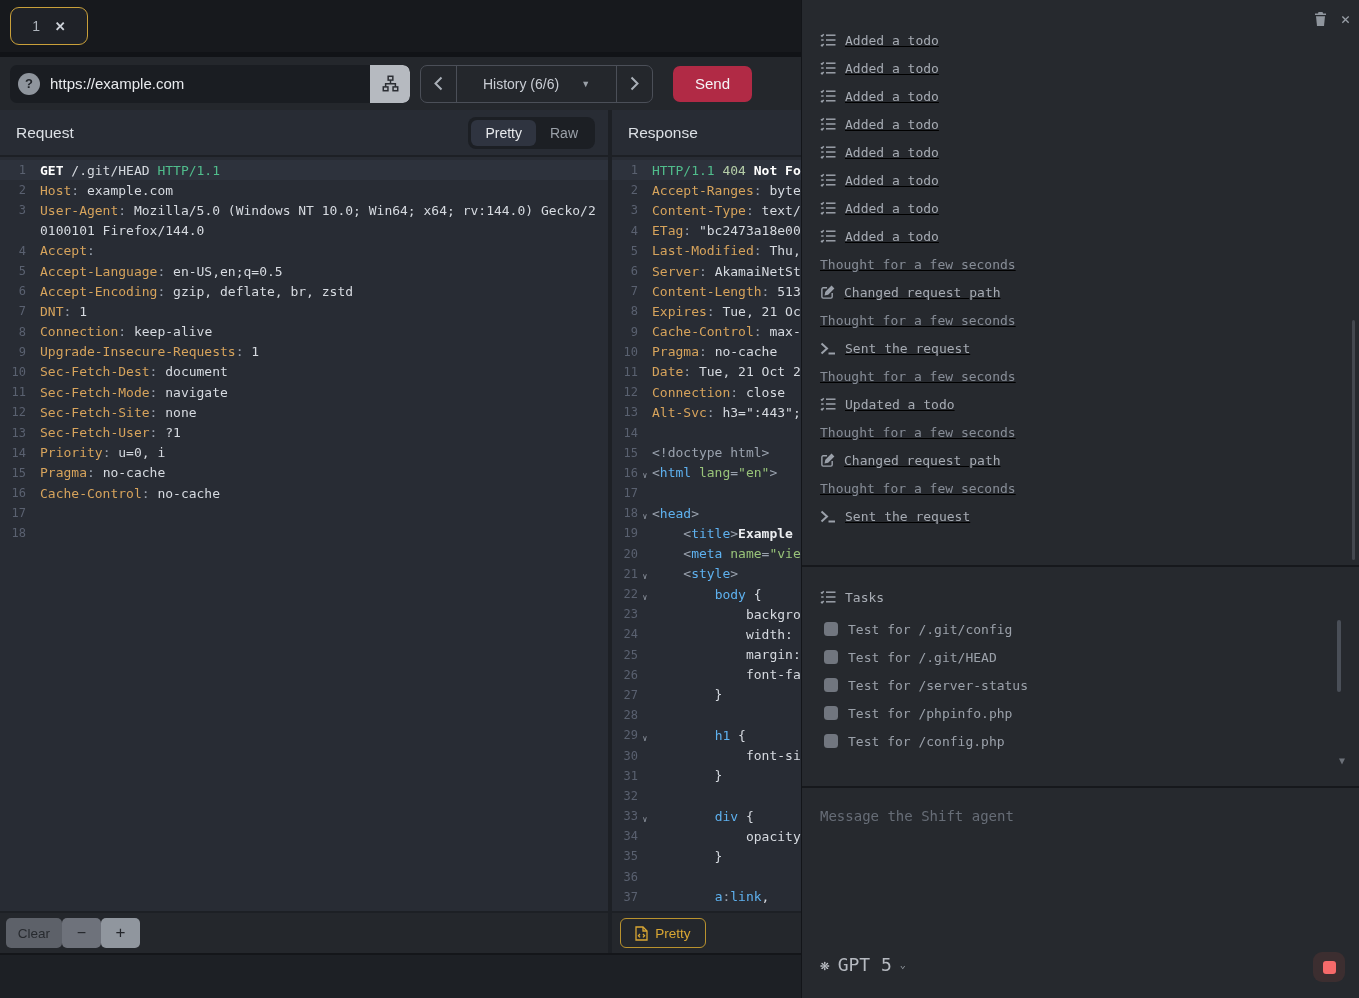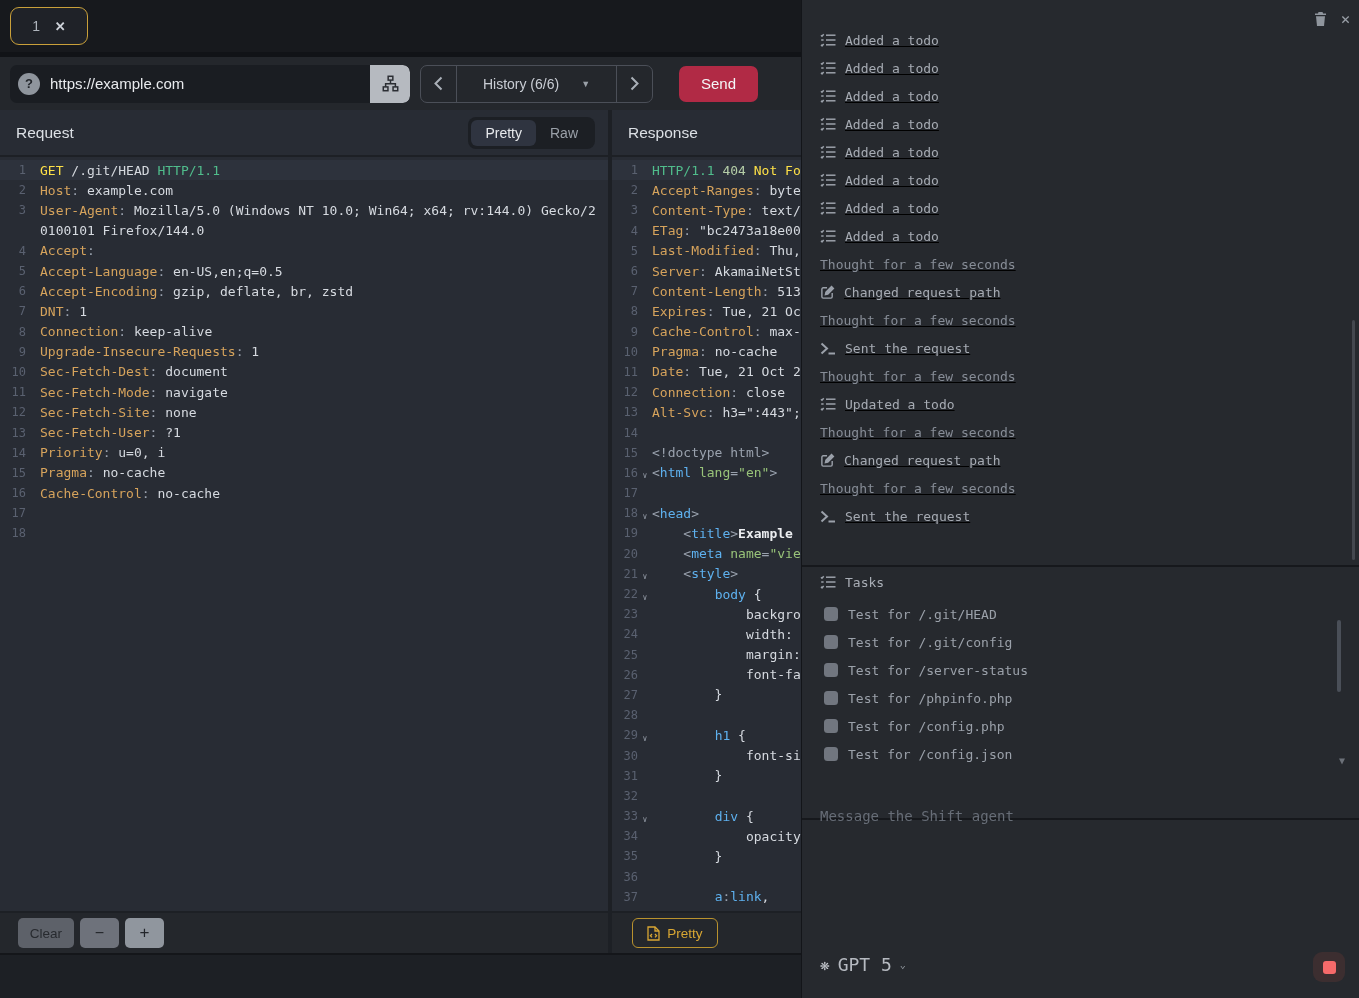--- a/index.html
+++ b/index.html
@@ -21,64 +21,64 @@
   .help-icon { width:22px; height:22px; border-radius:50%; background:#8f959d; color:#22252a; font-size:13px; font-weight:bold;
                display:flex; align-items:center; justify-content:center; margin:0 10px 0 8px; flex:none; }
   .url-input { flex:1; background:transparent; border:none; outline:none; color:#e9ebee; font-size:15px; font-family:"Liberation Sans",sans-serif; }
   .sitemap-btn { width:40px; height:38px; background:#b6bac0; border-radius:0 7px 7px 0; display:flex; align-items:center; justify-content:center; flex:none; cursor:pointer; }
   .history-group { margin-left:10px; width:233px; height:38px; border:1px solid #4b4f58; border-radius:7px; display:flex; align-items:stretch; }
   .nav-btn { width:36px; display:flex; align-items:center; justify-content:center; color:#aab0b8; cursor:pointer; }
   .nav-prev { border-right:1px solid #4b4f58; }
   .nav-next { border-left:1px solid #4b4f58; }
   .history-select { flex:1; display:flex; align-items:center; justify-content:center; gap:22px; color:#c9cdd4; font-size:14px; cursor:pointer; }
   .caret-down { color:#9aa0a8; font-size:9px; }
-  .send-btn { margin-left:26px; width:79px; height:36px; background:#b12a45; border:none; border-radius:7px;
+  .send-btn { margin-left:20px; width:79px; height:36px; background:#b12a45; border:none; border-radius:7px;
               color:#f5f6f8; font-size:15px; font-family:"Liberation Sans",sans-serif; cursor:pointer; }
 
   .panels { position:absolute; left:0; top:110px; width:801px; height:843px; }
   .panel { position:absolute; top:0; height:100%; background:#282c34; display:flex; flex-direction:column; }
   .panel-request { left:0; width:608px; }
   .panel-response { left:612px; width:189px; overflow:hidden; }
   .panel-header { height:47px; flex:none; border-bottom:2px solid #1d2025; display:flex; align-items:center; padding:0 13px 0 16px; }
   .panel-title { color:#dce0e5; font-size:15.5px; }
   .toggle { margin-left:auto; background:#1c1f24; border-radius:8px; padding:3px; display:flex; }
   .toggle-chip { padding:5px 14px; font-size:14px; border-radius:6px; color:#9aa0a8; cursor:pointer; }
   .toggle-chip.active { background:#2f3440; color:#e8eaed; }
 
   .code { flex:1; overflow:hidden; padding-top:3px; cursor:text; }
   .code-line { display:flex; height:20.2px; align-items:center; white-space:pre; font-size:13px; }
   .code-line.hl { background:#2d323c; }
   .gutter { width:26px; flex:none; text-align:right; color:#5a6170; font-size:12px; }
   .fold { width:14px; flex:none; text-align:center; color:#939aa5; font-size:8px; transform:translateY(3px); }
-  .c-key{color:#d6a35c;} .c-red{color:#fde047;} .c-green{color:#50bd8c;} .c-num{color:#b5cea8;}
+  .c-key{color:#d6a35c;} .c-red{color:#ffffff;font-weight:bold;} .c-green{color:#50bd8c;} .c-num{color:#b5cea8;}
   .c-blue{color:#5eb1ef;} .c-str{color:#98c379;} .c-pun{color:#9aa2ae;} .c-fg{color:#d6dae0;}
   .c-gray{color:#9aa2ae;} .c-bold{color:#eceef1; font-weight:bold;}
 
-  .panel-footer { height:42px; flex:none; border-top:2px solid #1d2025; background:#24272c; display:flex; align-items:center; padding-left:18px; gap:6px; }
+  .panel-footer { height:42px; flex:none; border-top:2px solid #1d2025; background:#24272c; display:flex; align-items:center; padding-left:6px; }
   .btn-clear { width:56px; height:30px; background:#5d6169; color:#272a2f; border:none; border-radius:5px; font-size:13.5px; font-family:"Liberation Sans",sans-serif; cursor:pointer; }
   .btn-minus { width:39px; height:30px; background:#6e727b; color:#23262b; border:none; border-radius:5px; font-size:16px; cursor:pointer; }
   .btn-plus  { width:39px; height:30px; background:#90969e; color:#23262b; border:none; border-radius:5px; font-size:17px; cursor:pointer; }
   .btn-pretty { margin-left:2px; height:30px; width:86px; background:transparent; border:1px solid #b9922e; border-radius:6px;
                 color:#d9a733; font-size:13.5px; font-family:"Liberation Sans",sans-serif; display:flex; align-items:center; justify-content:center; gap:7px; cursor:pointer; }
 
   .statusbar { position:absolute; left:0; bottom:0; width:801px; height:45px; background:#1d2025; border-top:2px solid #14161a; }
 
   
   .agent { position:absolute; left:801px; top:0; width:558px; height:998px; background:#26292e; border-left:1px solid #131519; }
   .agent-header-icons { position:absolute; top:10px; right:9px; display:flex; gap:13px; align-items:center; z-index:5; }
   .icon-btn { color:#8f959d; cursor:pointer; display:flex; }
   .agent-close { color:#9aa0a8; font-size:15px; }
 
   .agent-log { position:absolute; top:30px; left:0; right:0; height:535px; overflow:hidden;text-decoration:underline; }
   .log-row { height:28px; display:flex; align-items:center; gap:9px; padding-left:18px; font-size:13px; color:#a6abb3; white-space:pre; }
   .log-row.thought { color:#878d97; }
   .log-row .li { display:flex; color:#9ba1aa; flex:none; }
   .log-scrollbar { position:absolute; right:4px; top:320px; width:3px; height:240px; background:#44484f; border-radius:2px; }
 
-  .agent-tasks { position:absolute; top:565px; left:0; right:0; height:255px; border-top:2px solid #16181c; border-bottom:2px solid #16181c; padding-top:1px; }
+  .agent-tasks { position:absolute; top:565px; left:0; right:0; height:223px; border-top:2px solid #16181c; border-bottom:2px solid #16181c; padding-top:16px; }
   .tasks-header { height:28px; display:flex; align-items:center; gap:9px; padding-left:18px; color:#a9aeb6; font-size:13px; }
   .task-row { height:28px; display:flex; align-items:center; padding-left:22px; margin-top:0; cursor:default; }
   .task-list { margin-top:4px; }
   .task-check { width:14px; height:14px; border-radius:3.5px; background:#71767f; flex:none; cursor:pointer; }
   .task-label { margin-left:10px; color:#9ba1aa; font-size:13px; white-space:pre; }
   .tasks-scrollbar { position:absolute; right:18px; top:53px; width:4px; height:72px; background:#4a4f58; border-radius:2px; }
   .tasks-more { position:absolute; right:14px; top:188px; color:#6c7179; font-size:10px; }
 
   .composer { position:absolute; top:790px; left:0; right:0; height:150px; }
   .composer textarea { width:100%; height:100%; background:transparent; border:none; outline:none; resize:none;
@@ -363,41 +363,37 @@
             <path d="M6 7h9.5"></path>
           <path d="M1 11.8l1 1 1.7-1.9"></path>
             <path d="M6 11.8h9.5"></path>
         </svg>
       </span>
       <span>Tasks</span>
     </div>
     <div class="task-list" id="task-list">
         <div class="task-row">
           <span class="task-check"></span>
-          <span class="task-label">Test for /.git/HEAD</span>
+          <span class="task-label">Test for /.git/config</span>
         </div>
         <div class="task-row">
           <span class="task-check"></span>
-          <span class="task-label">Test for /.git/config</span>
+          <span class="task-label">Test for /.git/HEAD</span>
         </div>
         <div class="task-row">
           <span class="task-check"></span>
           <span class="task-label">Test for /server-status</span>
         </div>
         <div class="task-row">
           <span class="task-check"></span>
           <span class="task-label">Test for /phpinfo.php</span>
         </div>
         <div class="task-row">
           <span class="task-check"></span>
           <span class="task-label">Test for /config.php</span>
-        </div>
-        <div class="task-row">
-          <span class="task-check"></span>
-          <span class="task-label">Test for /config.json</span>
         </div>
       </div>
     <div class="tasks-scrollbar"></div>
     <div class="tasks-more">▼</div>
   </div>
 
   <div class="composer">
     <textarea placeholder="Message the Shift agent" style=""></textarea>
   </div>
 

